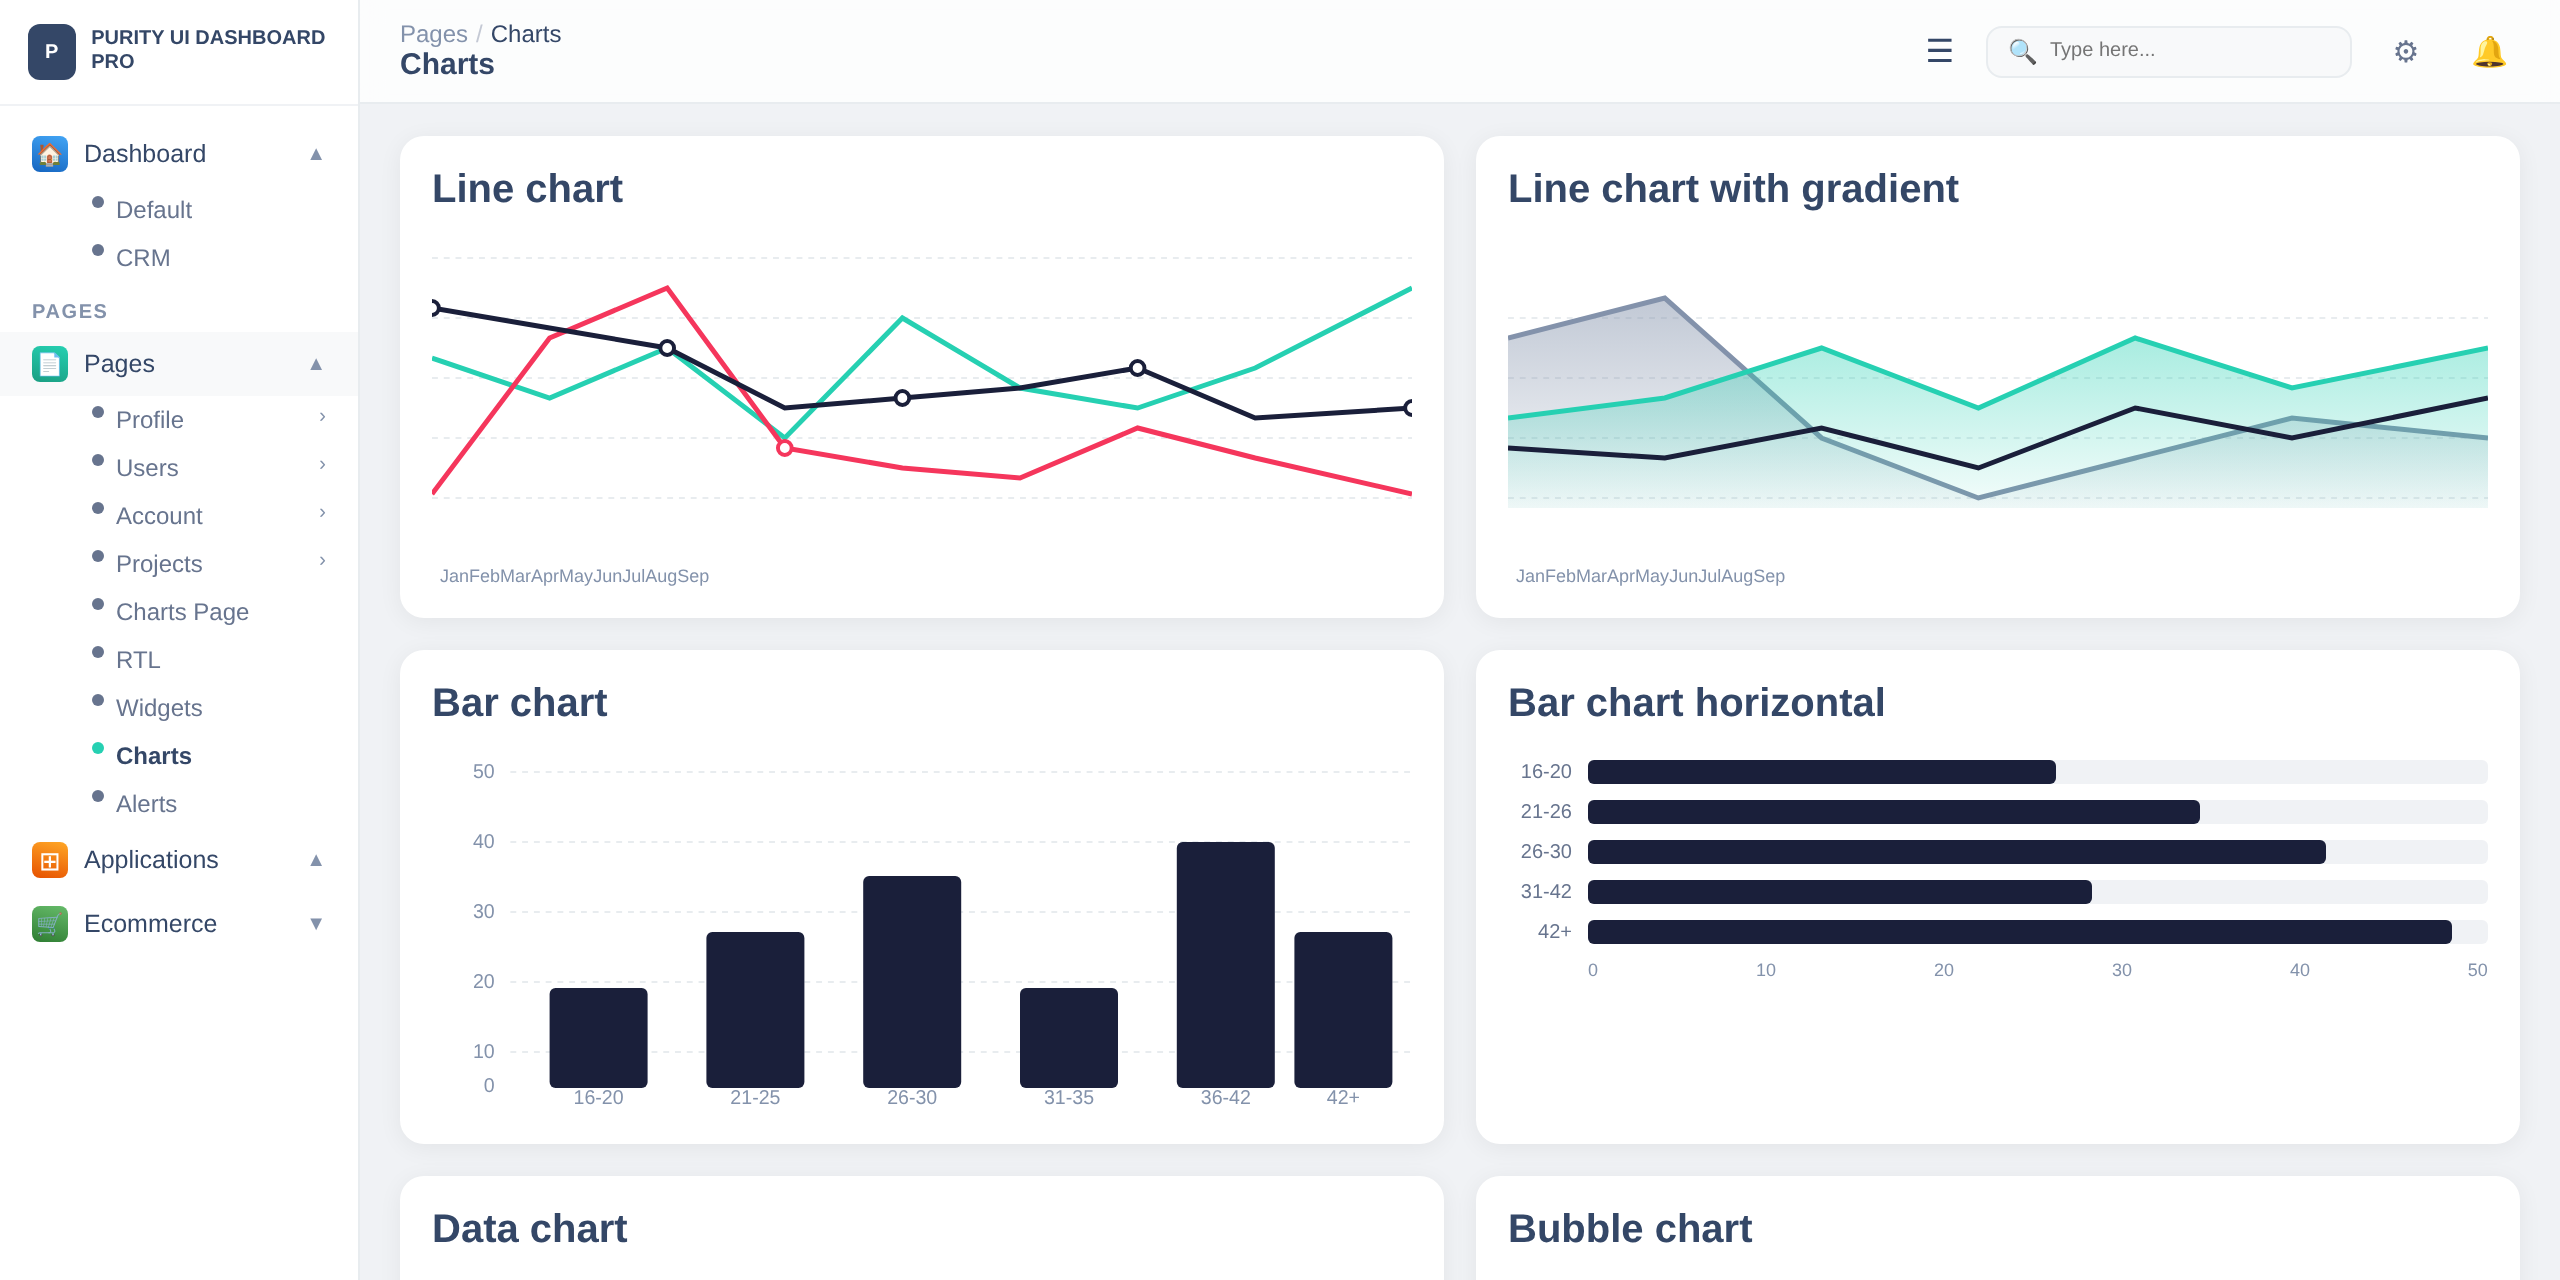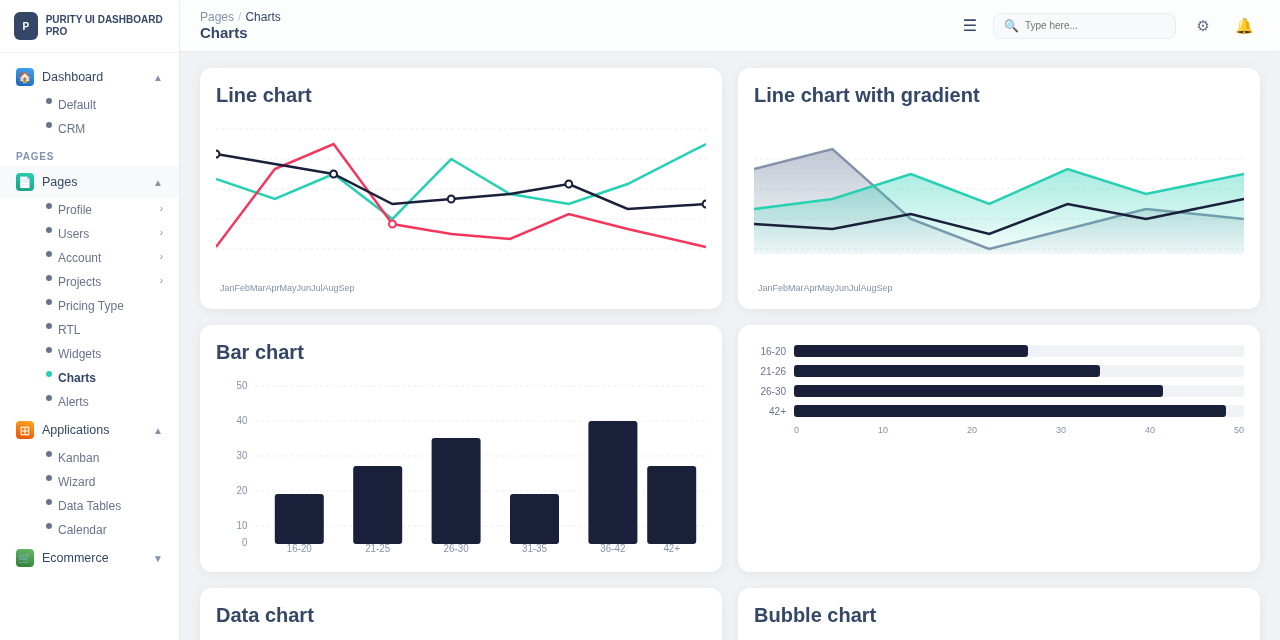--- a/index.html
+++ b/index.html
@@ -115,21 +115,21 @@
         <span>Account</span>
         <span class="nav-chevron" style="margin-left:auto">›</span>
       </div>
       <div class="sub-item">
         <div class="sub-dot"></div>
         <span>Projects</span>
         <span class="nav-chevron" style="margin-left:auto">›</span>
       </div>
       <div class="sub-item">
         <div class="sub-dot"></div>
-        <span>Pricing Type</span>
+        <span>Charts Page</span>
       </div>
       <div class="sub-item">
         <div class="sub-dot"></div>
         <span>RTL</span>
       </div>
       <div class="sub-item">
         <div class="sub-dot"></div>
         <span>Widgets</span>
       </div>
       <div class="sub-item active">
@@ -141,38 +141,20 @@
         <span>Alerts</span>
       </div>
     </div>
 
     <div class="nav-item">
       <div class="nav-item-left">
         <div class="nav-icon orange" style="font-size:13px">⊞</div>
         <span>Applications</span>
       </div>
       <span class="nav-chevron">▲</span>
-    </div>
-    <div class="sub-items">
-      <div class="sub-item">
-        <div class="sub-dot"></div>
-        <span>Kanban</span>
-      </div>
-      <div class="sub-item">
-        <div class="sub-dot"></div>
-        <span>Wizard</span>
-      </div>
-      <div class="sub-item">
-        <div class="sub-dot"></div>
-        <span>Data Tables</span>
-      </div>
-      <div class="sub-item">
-        <div class="sub-dot"></div>
-        <span>Calendar</span>
-      </div>
     </div>
 
     <div class="nav-item">
       <div class="nav-item-left">
         <div class="nav-icon green" style="font-size:11px">🛒</div>
         <span>Ecommerce</span>
       </div>
       <span class="nav-chevron">▼</span>
     </div>
   </div>
@@ -318,37 +300,44 @@
             <text x="165" y="176" text-anchor="middle" font-size="10" fill="#8392ab">21-25</text>
             <text x="245" y="176" text-anchor="middle" font-size="10" fill="#8392ab">26-30</text>
             <text x="325" y="176" text-anchor="middle" font-size="10" fill="#8392ab">31-35</text>
             <text x="405" y="176" text-anchor="middle" font-size="10" fill="#8392ab">36-42</text>
             <text x="465" y="176" text-anchor="middle" font-size="10" fill="#8392ab">42+</text>
           </svg>
         </div>
       </div>
 
       <div class="chart-card">
+        <div class="chart-title">Bar chart horizontal</div>
         <div class="hbar-container">
           <div class="hbar-row">
             <div class="hbar-label">16-20</div>
             <div class="hbar-track">
               <div class="hbar-fill" style="width:52%"></div>
             </div>
           </div>
           <div class="hbar-row">
             <div class="hbar-label">21-26</div>
             <div class="hbar-track">
               <div class="hbar-fill" style="width:68%"></div>
             </div>
           </div>
           <div class="hbar-row">
             <div class="hbar-label">26-30</div>
             <div class="hbar-track">
               <div class="hbar-fill" style="width:82%"></div>
+            </div>
+          </div>
+          <div class="hbar-row">
+            <div class="hbar-label">31-42</div>
+            <div class="hbar-track">
+              <div class="hbar-fill" style="width:56%"></div>
             </div>
           </div>
           <div class="hbar-row">
             <div class="hbar-label">42+</div>
             <div class="hbar-track">
               <div class="hbar-fill" style="width:96%"></div>
             </div>
           </div>
           <div class="hbar-axis">
             <span>0</span>

